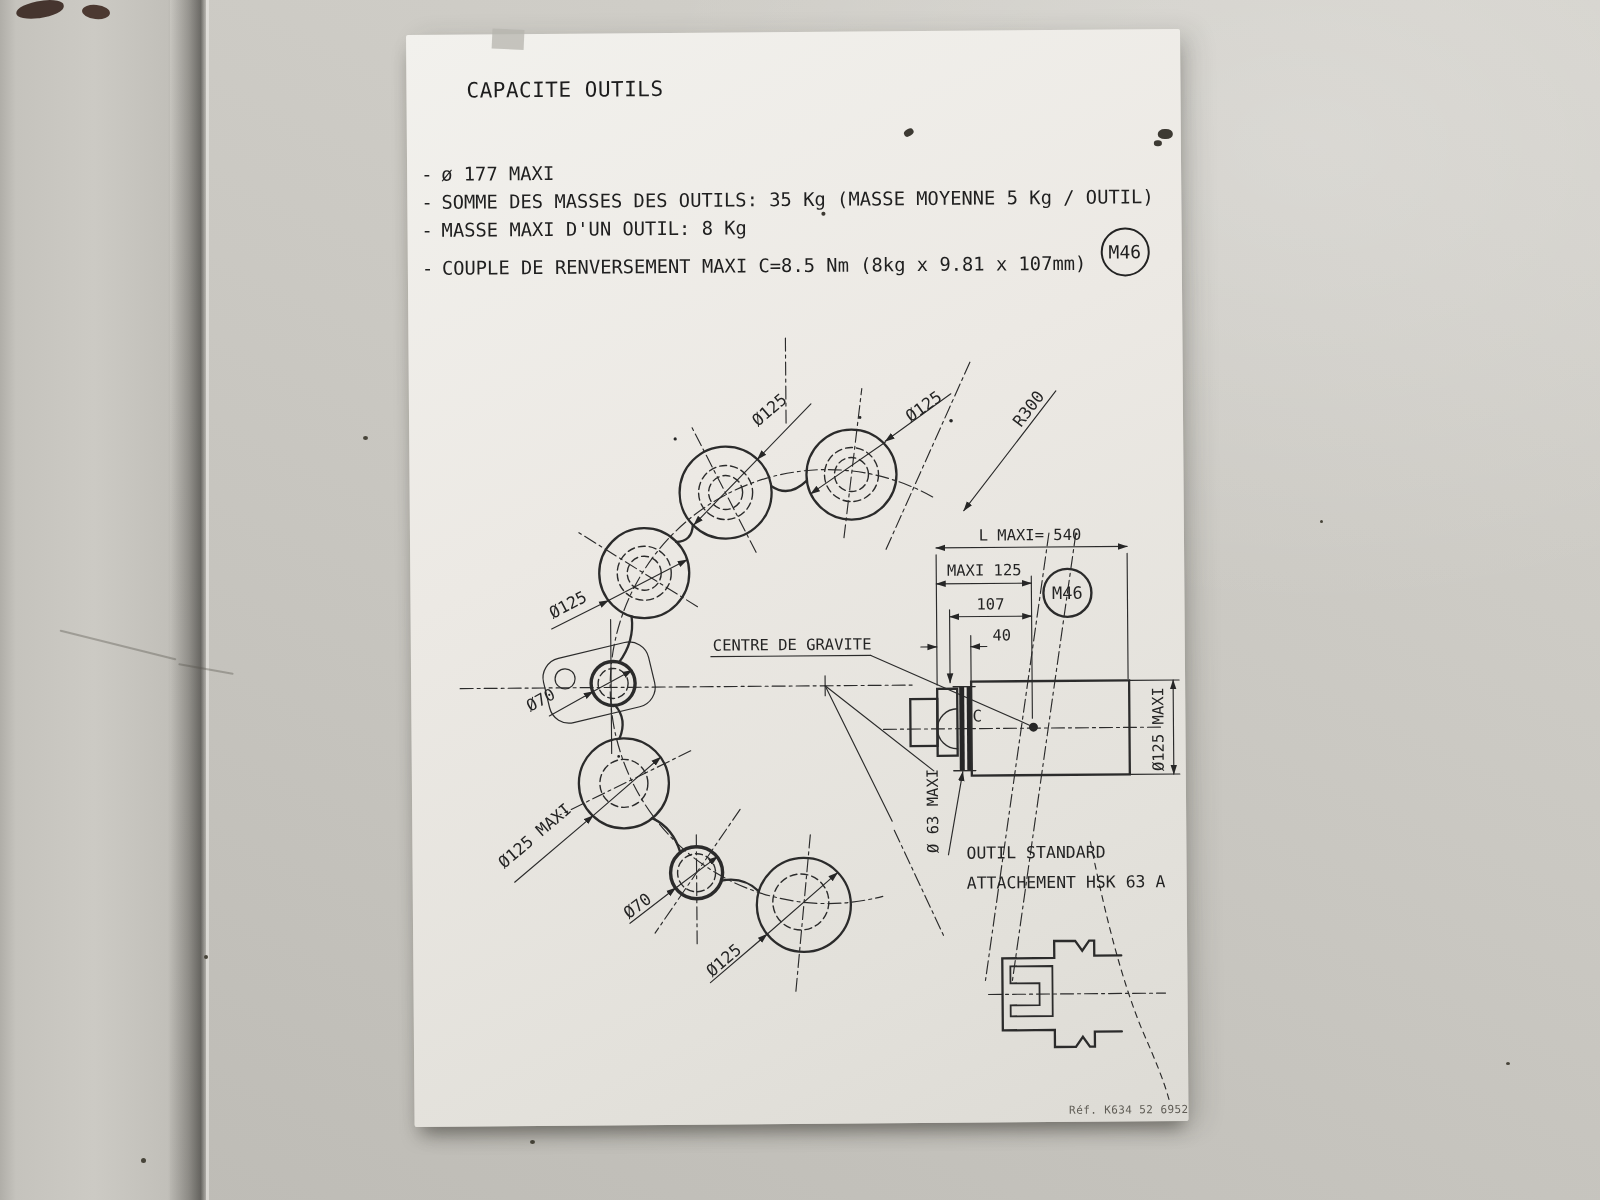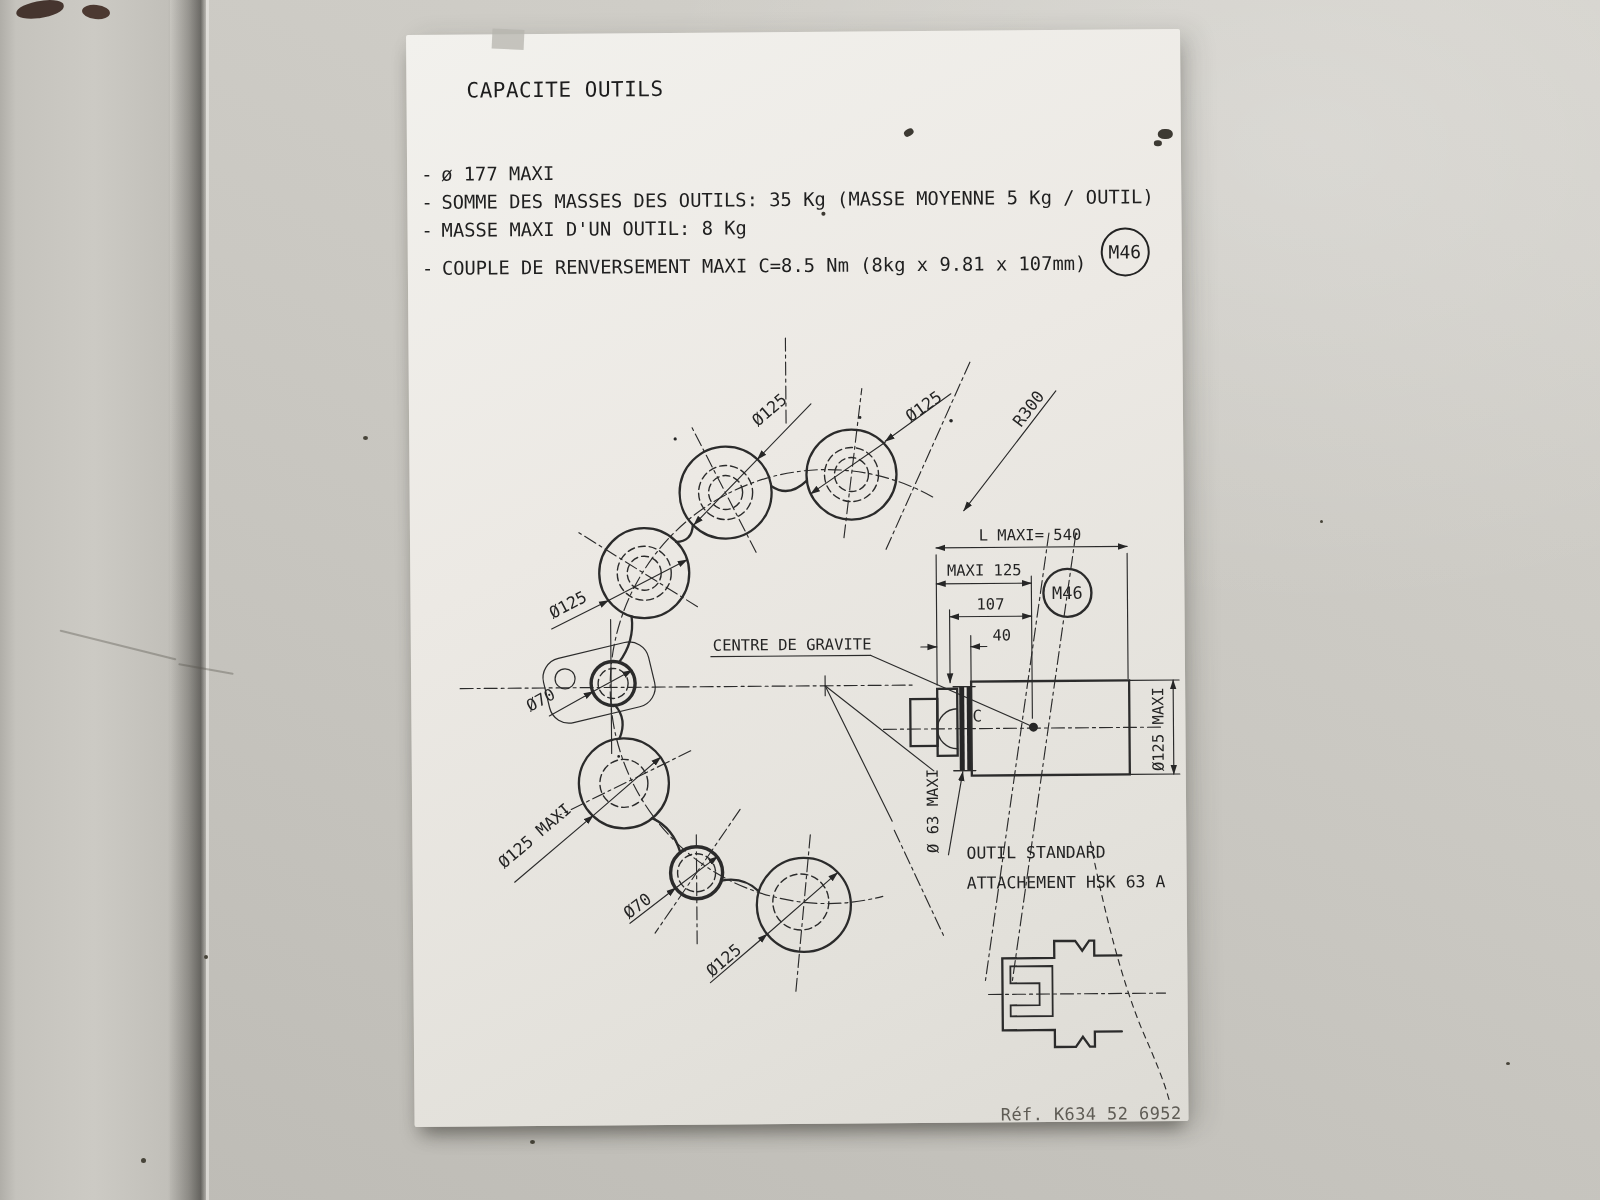--- a/index.html
+++ b/index.html
@@ -27,21 +27,21 @@
   .tape{position:absolute;left:86px;top:-5px;width:32px;height:20px;background:#b6b4ae;opacity:.75;transform:rotate(3deg);}
   .pspk{position:absolute;background:#3d3a33;border-radius:45%;}
   .title{position:absolute;left:60px;top:44px;font-size:21px;color:#1d1d1d;letter-spacing:.5px;white-space:nowrap;}
   .specs{position:absolute;left:14px;top:126px;margin:0;padding:0;list-style:none;
          font-size:18.8px;color:#202020;}
   .specs li{height:28px;line-height:28px;white-space:nowrap;}
   .dash{display:inline-block;width:20px;}
   .m46{display:inline-flex;align-items:center;justify-content:center;
        width:45px;height:45px;border:2.5px solid #232323;border-radius:50%;
        font-size:18px;color:#202020;margin-left:14px;position:relative;top:-12px;vertical-align:middle;}
-  .ref{position:absolute;right:7px;top:1074px;font-size:17px;color:#5f5c55;letter-spacing:.4px;}
+  .ref{position:absolute;right:0;top:1074px;font-size:11px;color:#5f5c55;letter-spacing:.4px;}
   svg.diagram{position:absolute;left:2px;top:300px;}
   svg text{font-family:"DejaVu Sans Mono",monospace;fill:#242424;}
   .ln{stroke:#2b2b2b;fill:none;stroke-linecap:round;}
   .w1{stroke-width:1.15;} .w12{stroke-width:1.4;} .w2{stroke-width:2.3;} .w3{stroke-width:3.4;}
   .cl{stroke-dasharray:13 4 3 4;} .dsh{stroke-dasharray:7 4;} .dsh2{stroke-dasharray:6 5;}
   .ink{fill:#262626;stroke:none;}
 </style>
 </head>
 <body>
 

